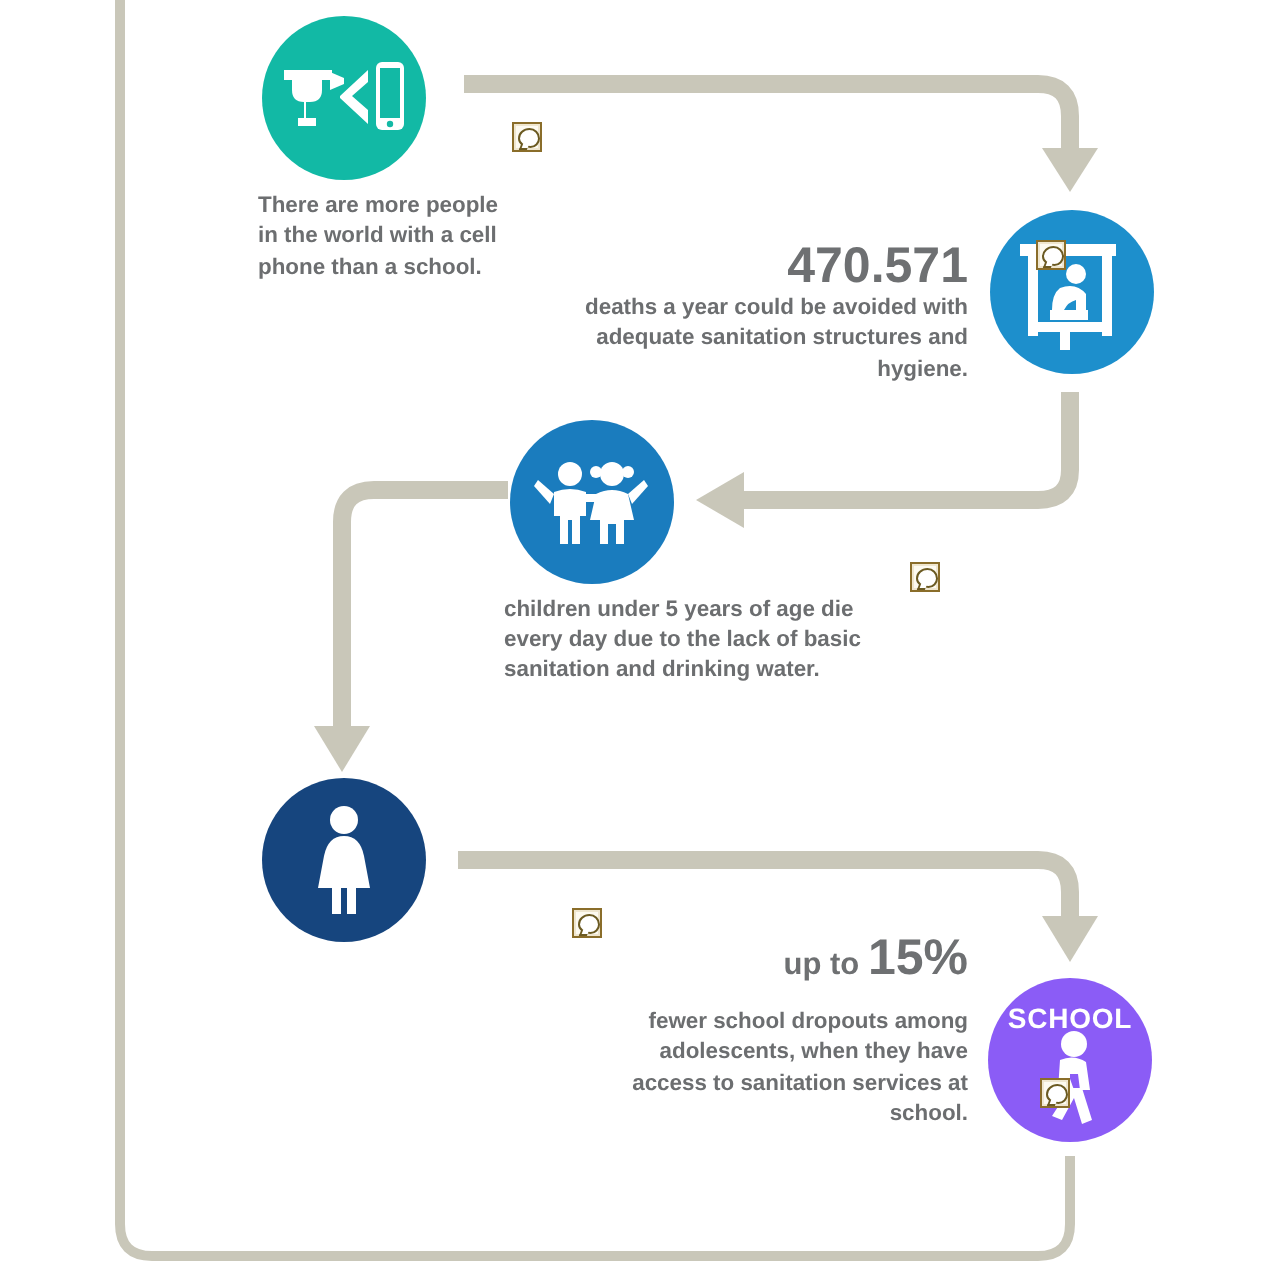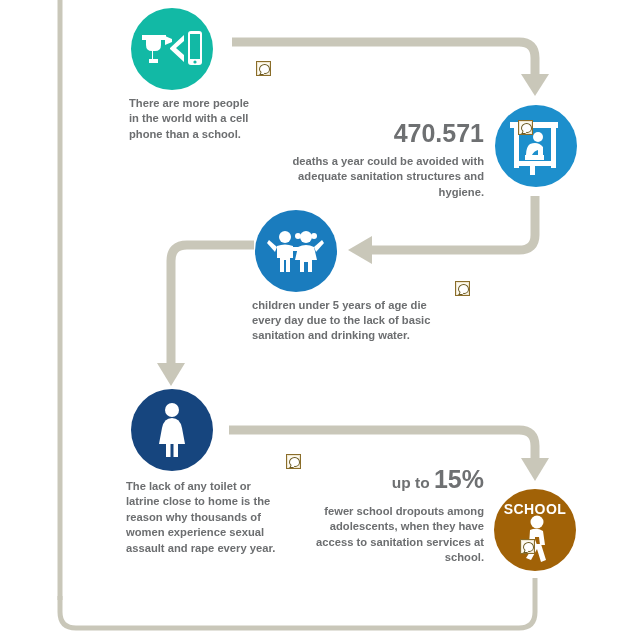--- a/index.html
+++ b/index.html
@@ -147,21 +147,21 @@
     </div>
   </div>
   <div class="brokenimg" style="left:518px; top:120px;">
     <div class="blob"></div>
       <div class="tail"></div>
   </div>
   <div style="position:absolute; left:280px; top:120px; width:204px;">
     <div class="bignum ralign">
       <span class="small"></span><span>470.571</span>
     </div>
-    <div class="desc ralign" style="margin-top:8px;">deaths a year could be avoided with adequate sanitation structures and hygiene.</div>
+    <div class="desc ralign" style="margin-top:1px;">deaths a year could be avoided with adequate sanitation structures and hygiene.</div>
   </div>
 
   <div class="node" style="left:255px; top:210px; width:82px; height:82px; background:#1a7cbe;">
     <div class="node-inner">
       <div class="node-glyph">
         <svg width="60" height="46" viewBox="0 0 60 46">
 
           <circle cx="19" cy="9" r="6" fill="#ffffff"></circle>
           <path d="M11,18 Q19,15 27,18 L27,30 L24,30 L24,44 L20,44 L20,32 L18,32 L18,44 L14,44 L14,30 L11,30 Z" fill="#ffffff"></path>
 
@@ -198,23 +198,22 @@
           <rect x="11" y="42" width="4.5" height="13" fill="#ffffff"></rect>
           <rect x="18.5" y="42" width="4.5" height="13" fill="#ffffff"></rect>
         </svg>
       </div>
     </div>
   </div>
   <div class="brokenimg" style="left:286px; top:454px;">
     <div class="blob"></div>
       <div class="tail"></div>
   </div>
-  <div class="txt caption lalign" style="left:126px; top:479px; width:160px;">The lack of any toilet or latrine close to home is the reason why thousands of women experience sexual assault and rape every year.</div>
-
-  <div class="node" style="left:494px; top:489px; width:82px; height:82px; background:#a16207;">
+
+  <div class="node" style="left:494px; top:489px; width:82px; height:82px; background:#8b5cf6;">
     <div class="node-inner">
       <div class="school-label">SCHOOL</div>
       <div class="node-glyph" style="align-items:flex-end; padding-bottom:8px;">
         <svg width="44" height="48" viewBox="0 0 44 48">
           <circle cx="24" cy="7" r="6.5" fill="#ffffff"></circle>
 
           <path d="M17,15 Q24,12 30,16 L32,30 L27,30 L26,22 L22,22 L22,30 L16,30 Z" fill="#ffffff"></path>
 
           <path d="M22,29 L28,29 L33,45 L28,47 L24,34 L18,45 L13,43 Z" fill="#ffffff"></path>
 

